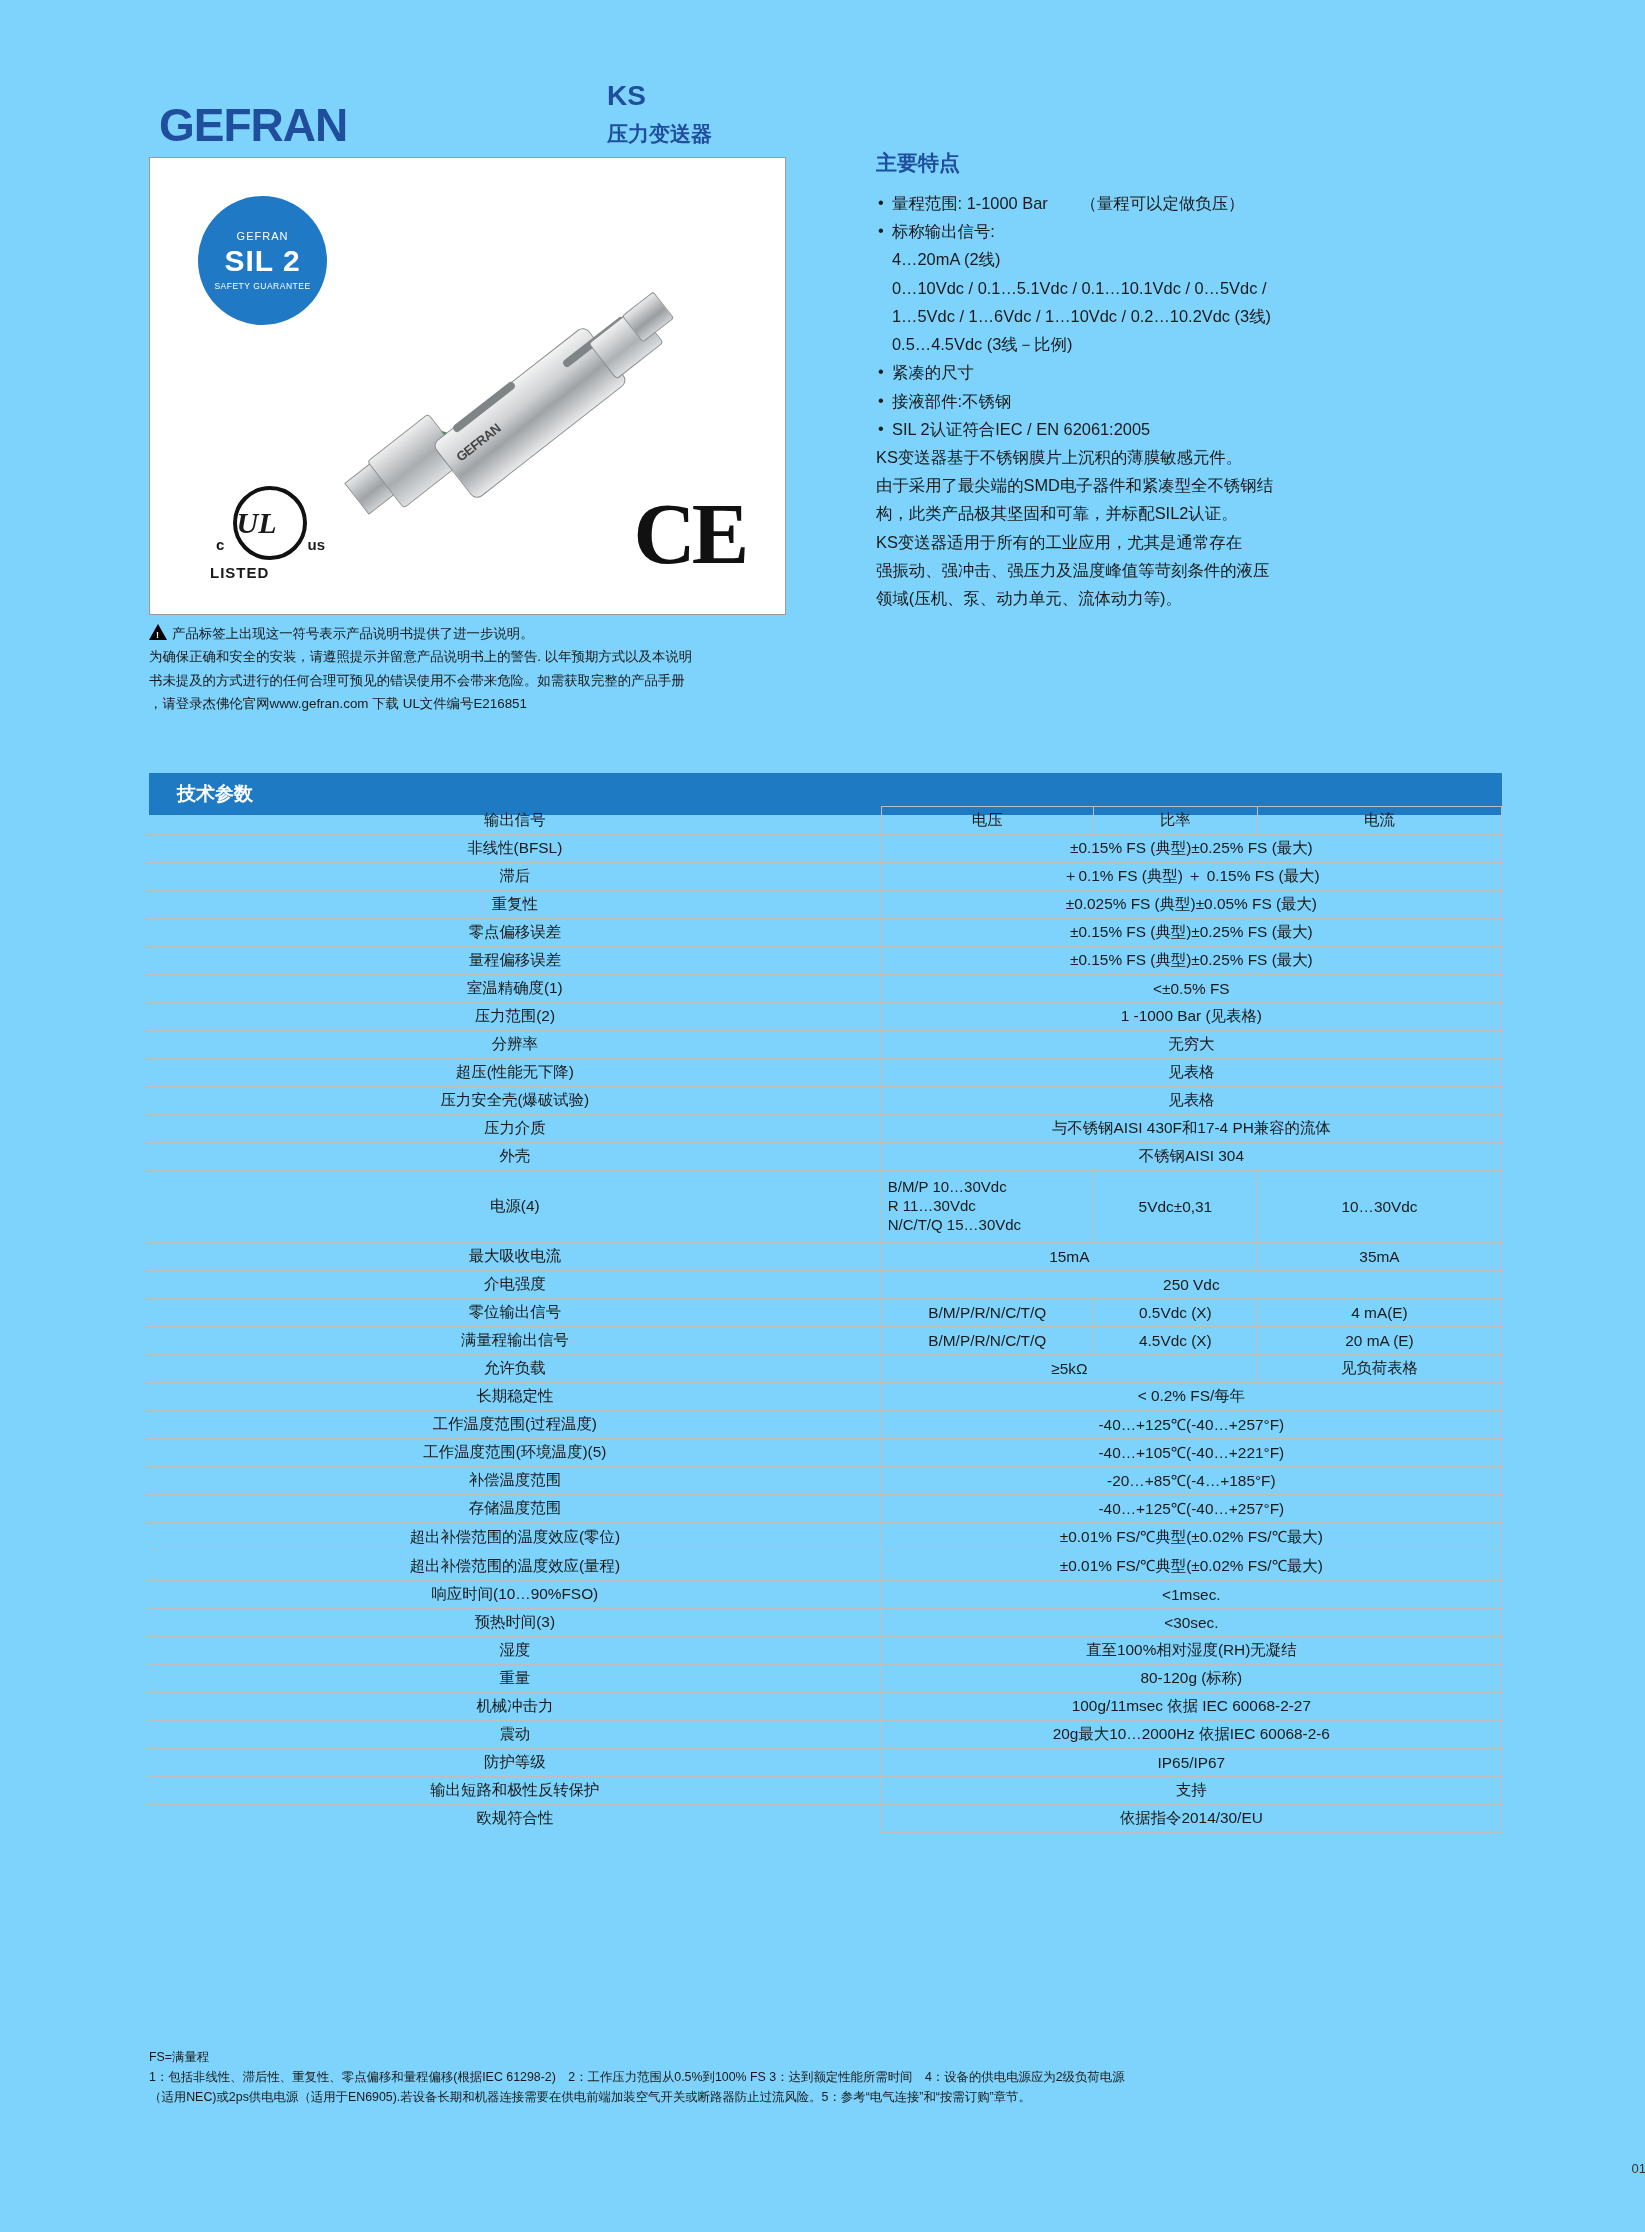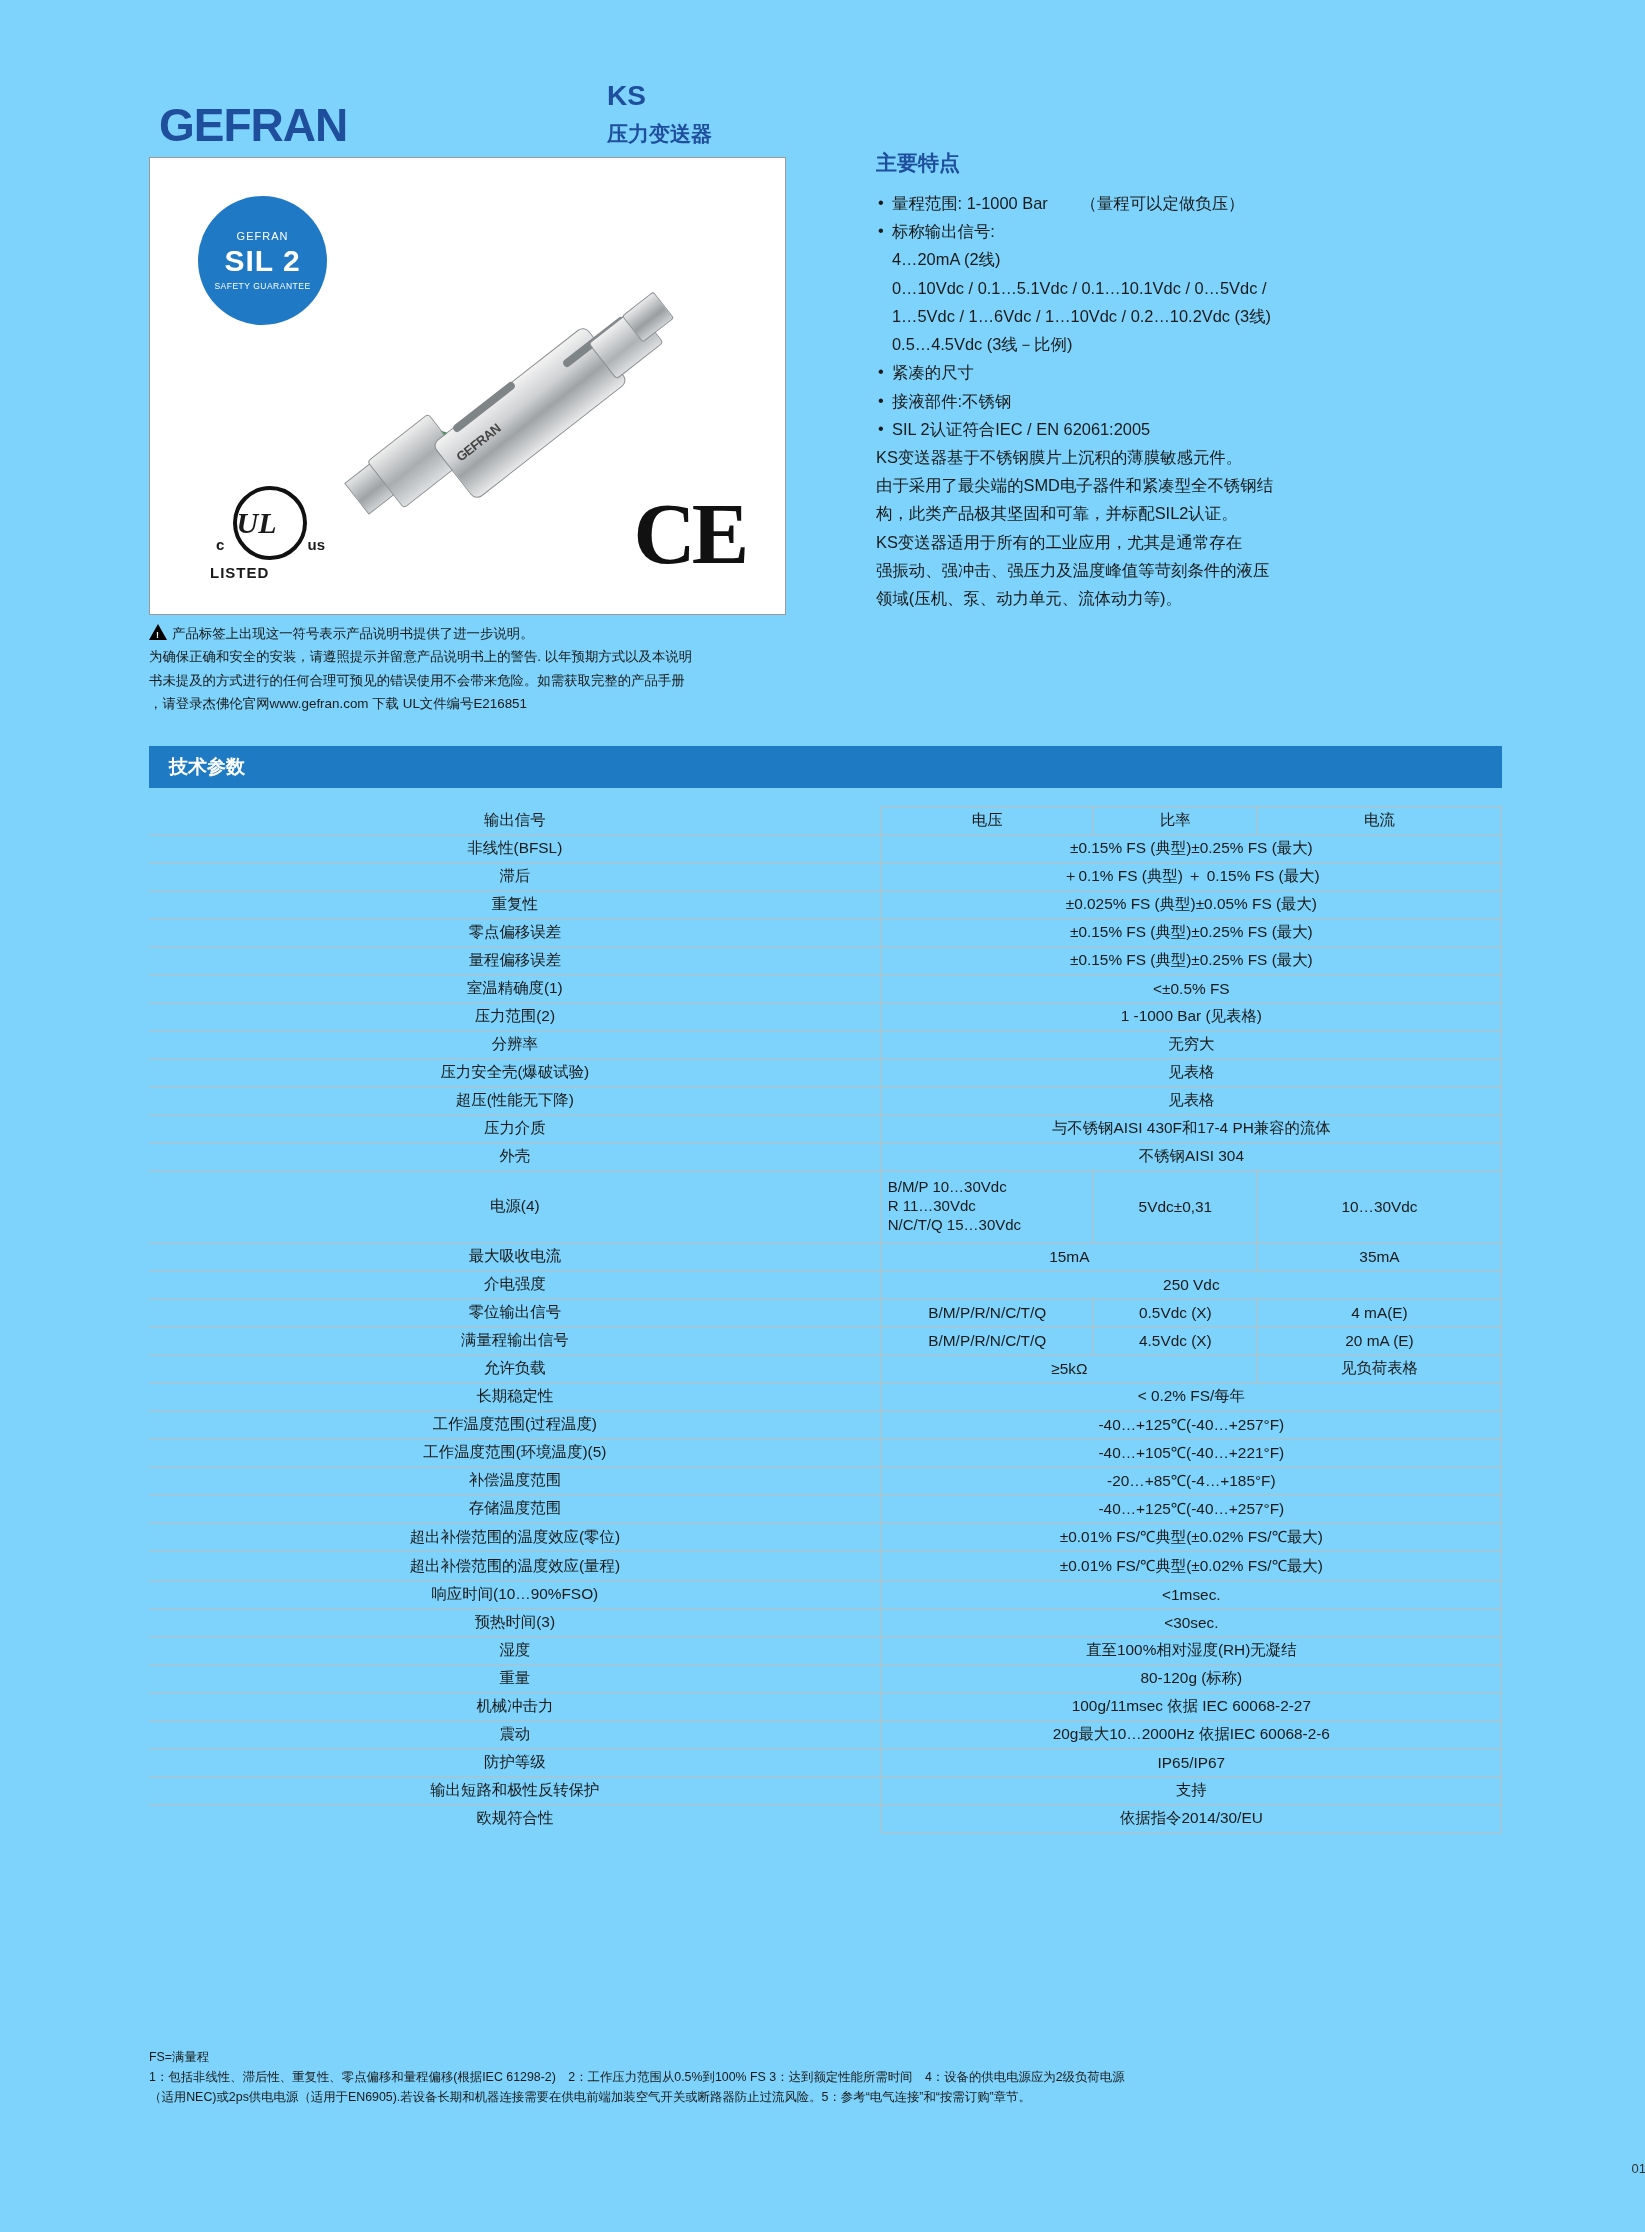--- a/index.html
+++ b/index.html
@@ -133,23 +133,23 @@
   .features { position:absolute; left:876px; top:149px; width:637px; }
   .features h2 { font-size:21px; color:#1f4e9c; margin:0 0 12px 0; font-weight:bold; }
   .features ul { list-style:none; margin:0; padding:0; }
   .features li { font-size:16.4px; line-height:1.72; position:relative; padding-left:16px; }
   .features li.bullet:before { content:"•"; position:absolute; left:2px; top:-1px; }
   .features li.plain { padding-left:16px; }
   .features p { font-size:16.4px; line-height:1.72; margin:0; }
 
   
   .section-bar {
-    position:absolute; left:149px; top:746px; width:1353px; height:42px;
+    position:absolute; left:149px; top:773px; width:1353px; height:42px;
     background:#1f7ac4; color:#fff; font-size:19px; font-weight:bold;
-    display:flex; align-items:center; padding-left:20px;
+    display:flex; align-items:center; padding-left:28px;
   }
 
   
   table.spec {
     position:absolute; left:149px; top:806px; width:1353px;
     border-collapse:collapse; font-size:15.4px;
   }
   table.spec td {
     border:1px solid #bdbdbd; padding:3px 6px; height:27px;
     vertical-align:middle;
@@ -284,25 +284,25 @@
         </tr>
     <tr>
           <td class="lbl" style="border-left:none">压力范围(2)</td>
           <td class="c" colspan="3">1 -1000 Bar (见表格)</td>
         </tr>
     <tr>
           <td class="lbl" style="border-left:none">分辨率</td>
           <td class="c" colspan="3">无穷大</td>
         </tr>
     <tr>
+          <td class="lbl" style="border-left:none">超压(性能无下降)</td>
+          <td class="c" colspan="3">见表格</td>
+        </tr>
+    <tr>
           <td class="lbl" style="border-left:none">压力安全壳(爆破试验)</td>
-          <td class="c" colspan="3">见表格</td>
-        </tr>
-    <tr>
-          <td class="lbl" style="border-left:none">超压(性能无下降)</td>
           <td class="c" colspan="3">见表格</td>
         </tr>
     <tr>
           <td class="lbl" style="border-left:none">压力介质</td>
           <td class="c" colspan="3">与不锈钢AISI 430F和17-4 PH兼容的流体</td>
         </tr>
     <tr>
           <td class="lbl" style="border-left:none">外壳</td>
           <td class="c" colspan="3">不锈钢AISI 304</td>
         </tr>

